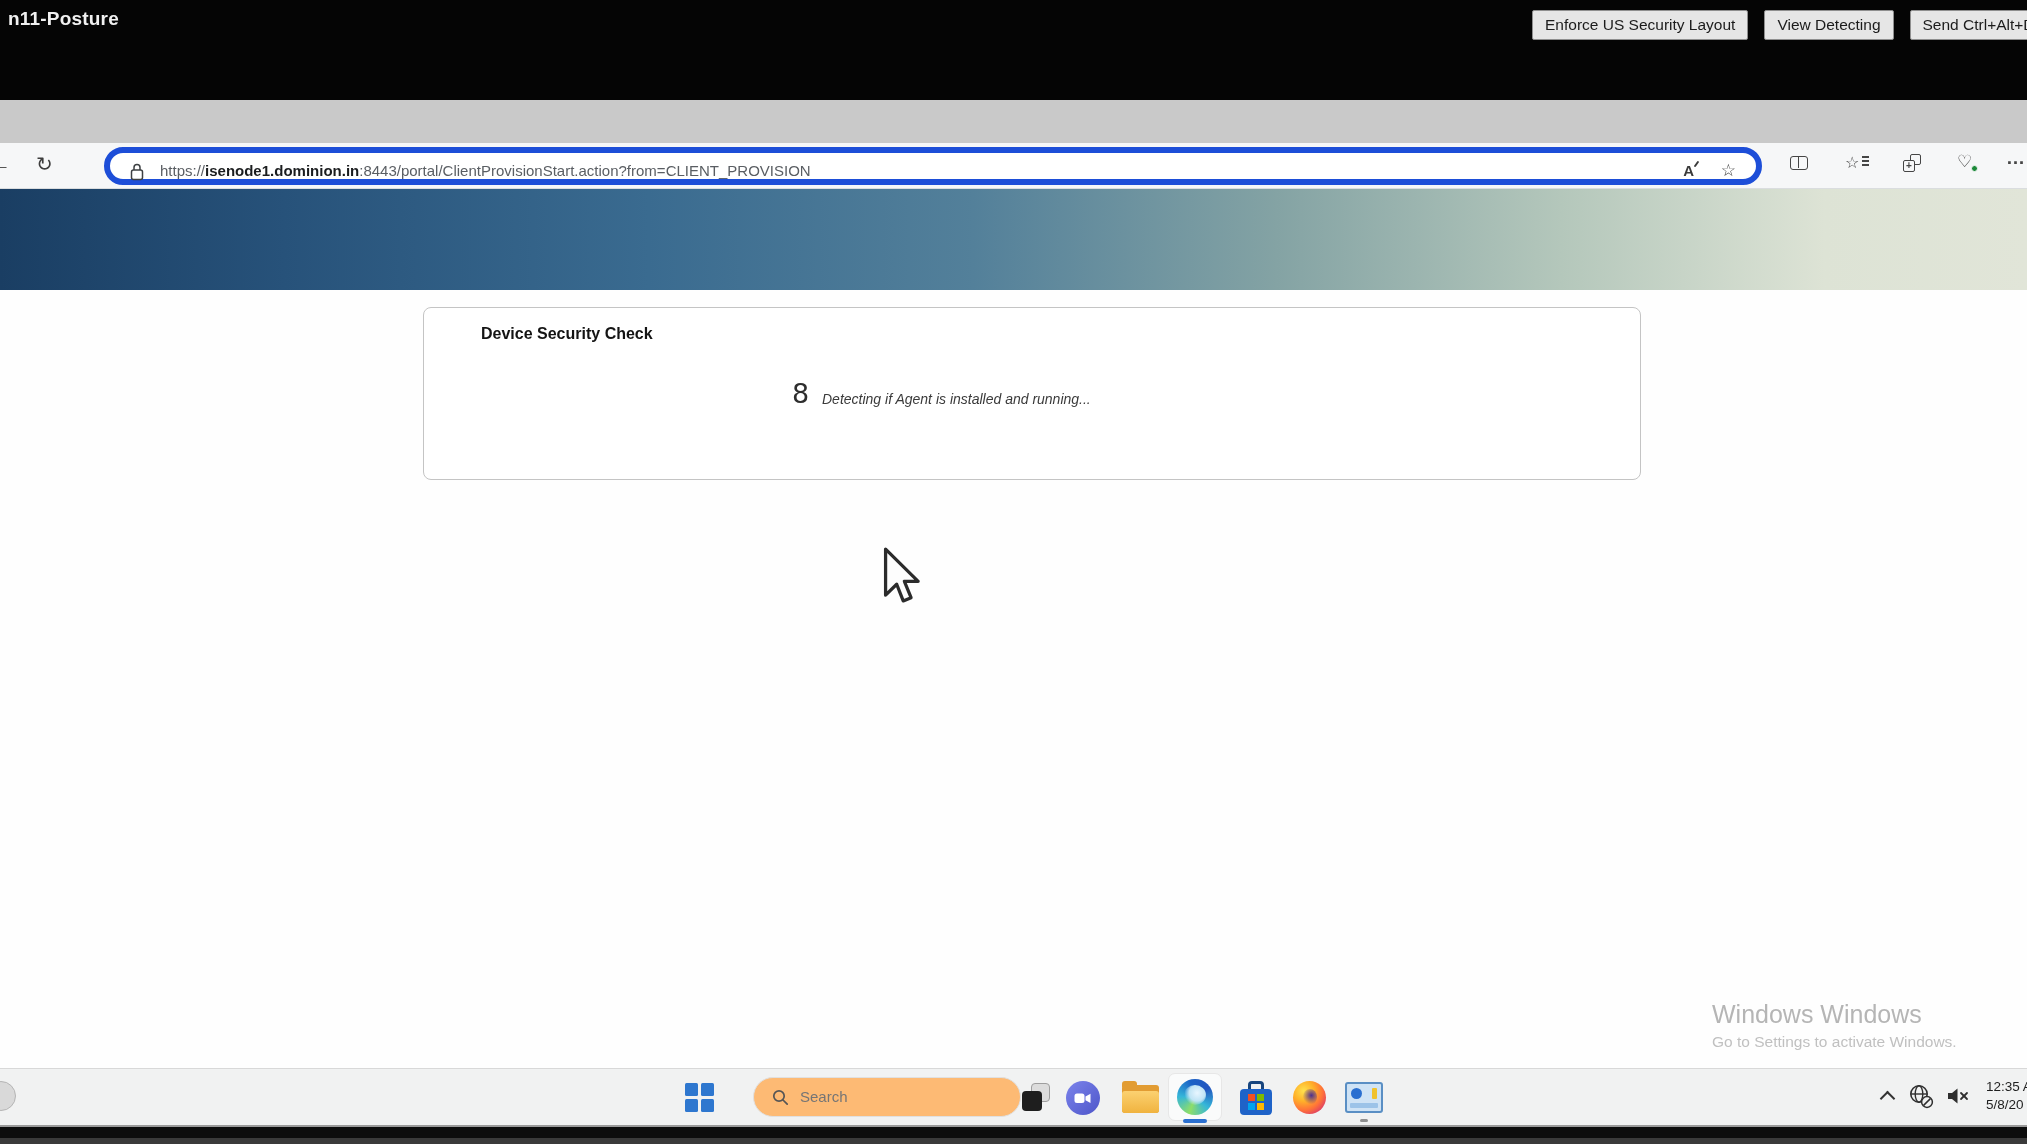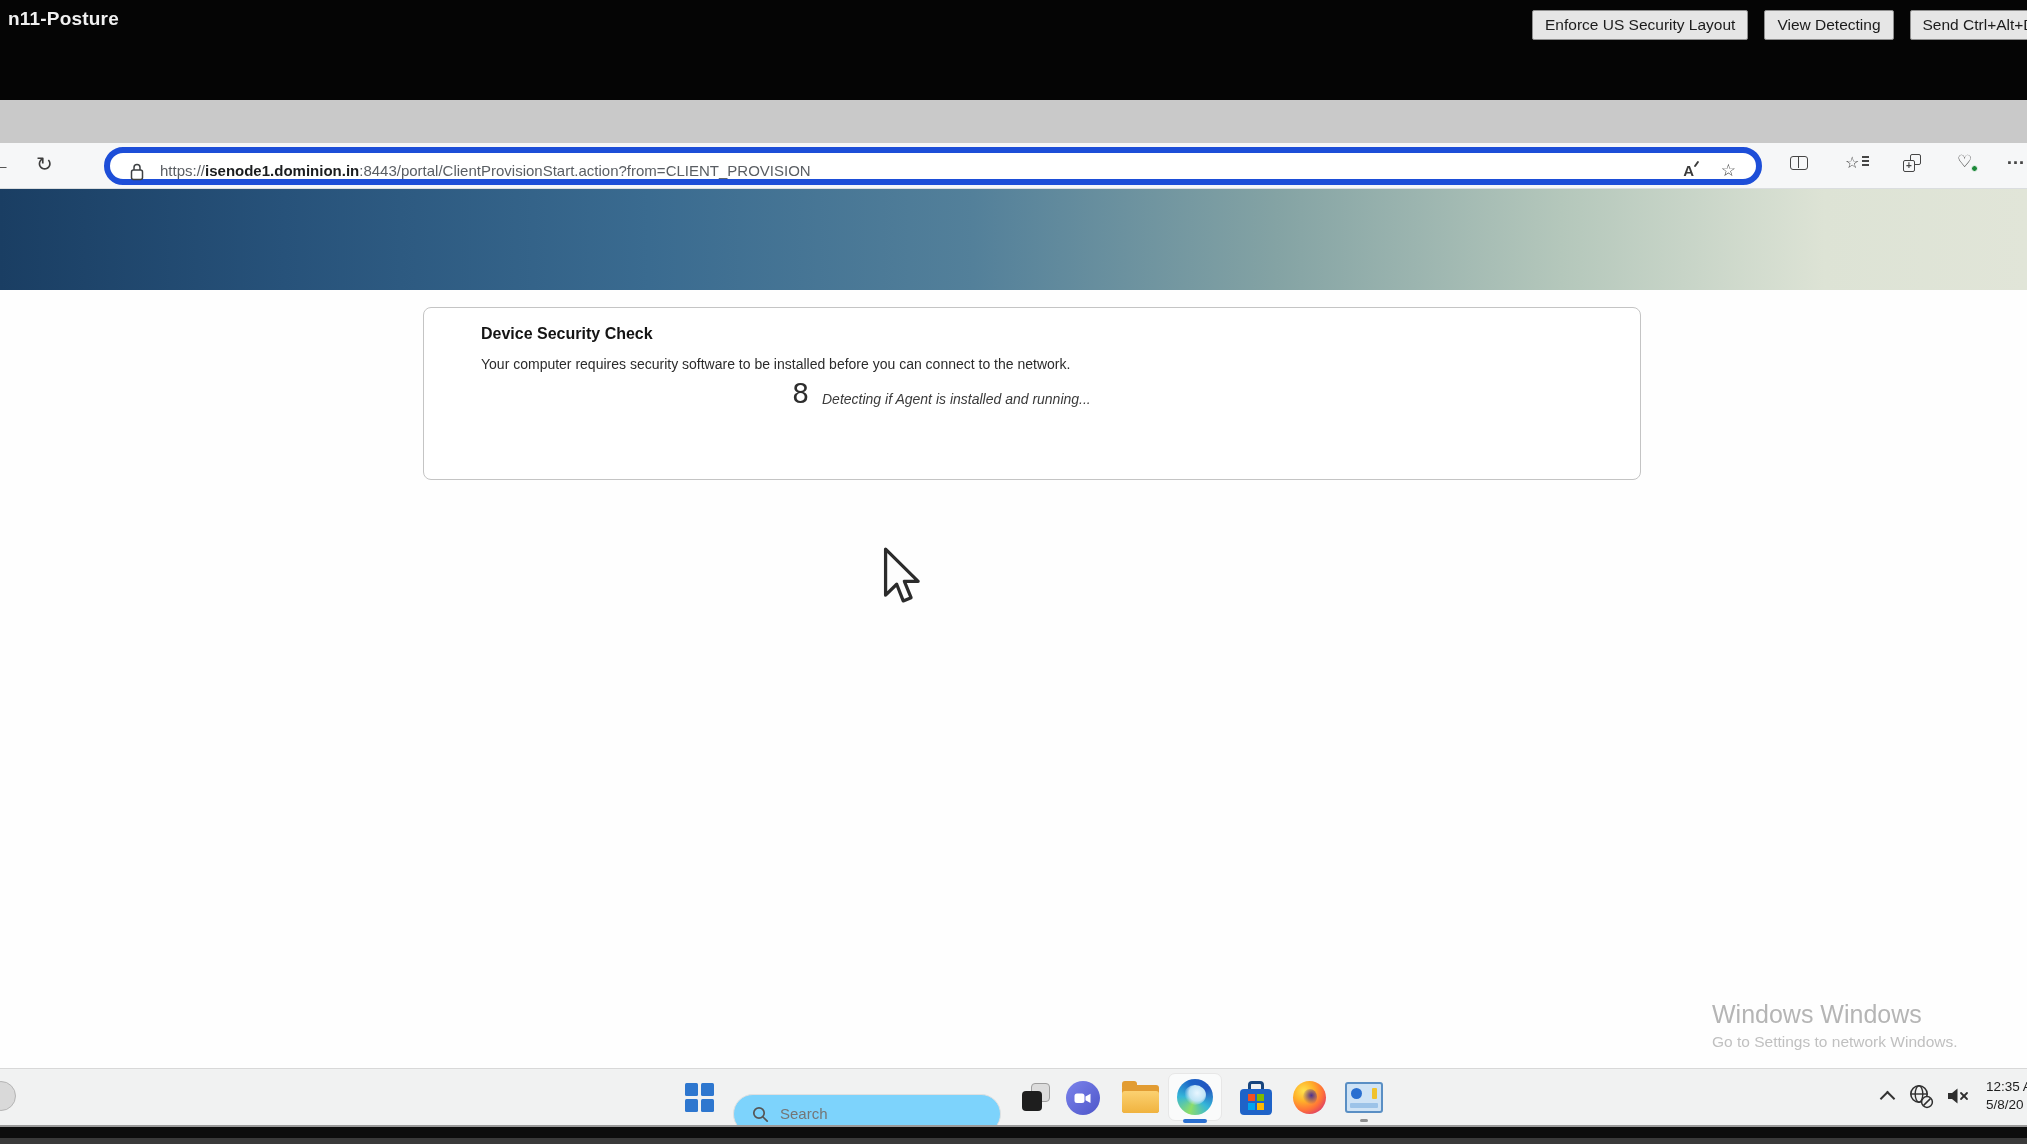--- a/index.html
+++ b/index.html
@@ -75,21 +75,21 @@
   .cursor { left:876px; top:255px; }
 
   .watermark1 { left:1712px; top:710px; font-size:25px; color:#b5b5b5; }
   .watermark2 { left:1712px; top:743px; font-size:15.5px; color:#c0c0c0; }
 
   
   .taskbar { left:0; top:1068px; width:2027px; height:57px; background:#f1f2f2; border-top:1px solid #d8d8d8; }
   .partial-circle { left:-14px; top:12px; width:30px; height:30px; border-radius:50%; background:#d9d9d9; border:1px solid #b5b5b5; }
   .start-btn { left:685px; top:14px; width:30px; height:30px; display:grid; grid-template-columns:13px 13px; grid-template-rows:13px 13px; gap:3px; }
   .start-btn i { background:#2e77cf; border-radius:1.5px; }
-  .search-pill { left:733px; top:8px; width:268px; height:40px; background:#7dd3fc; border:1px solid #e0e0e0; border-radius:20px;margin-top:17px; }
+  .search-pill { left:753px; top:8px; width:268px; height:40px; background:#fdba74; border:1px solid #e0e0e0; border-radius:20px; }
   .search-pill svg { position:absolute; left:18px; top:11px; }
   .search-text { position:absolute; left:46px; top:10px; font-size:15px; color:#4c4c4c; background:transparent; border:none; outline:none; width:200px; font-family:"Liberation Sans",sans-serif; }
   .taskview { left:1022px; top:14px; width:28px; height:28px; }
   .tv-back { position:absolute; right:0; top:0; width:19px; height:19px; background:#dcdcdc; border:1px solid #9e9e9e; border-radius:4px; }
   .tv-front { position:absolute; left:0; bottom:0; width:20px; height:20px; background:#1e1e1e; border-radius:4px; }
   .chat-icon { left:1066px; top:12px; width:34px; height:34px; border-radius:50%; background:linear-gradient(135deg,#7b83eb,#4e56c9); }
   .chat-icon svg { position:absolute; left:8px; top:11px; }
   .folder-icon { left:1122px; top:16px; width:37px; height:28px; }
   .folder-back { position:absolute; left:0; top:0; width:37px; height:28px; background:#e29c32; border-radius:3px; }
   .folder-back::before { content:""; position:absolute; left:0; top:-4px; width:15px; height:6px; background:#e29c32; border-radius:3px 3px 0 0; }
@@ -197,31 +197,30 @@
           <i style="height:9px"></i>
       </div>
       <div class="cisco-name">CISCO</div>
     </div>
     <div class="abs portal-title">Client Provisioning Portal</div>
   </div>
 
   <div class="abs page">
     <div class="abs card">
       <div class="abs card-heading">Device Security Check</div>
-      <div class="abs card-body">Your computer requires security software to be installed before you can connect to the network.</div>
       <span class="abs spinner-8">8</span>
       <div class="abs card-status">Detecting if Agent is installed and running...</div>
     </div>
 
     <svg class="abs cursor" width="46" height="62" viewBox="0 0 24 32">
       <path d="M5 2 L5 26 L10.8 20.3 L14.2 29 L18.3 27.3 L14.8 18.8 L22 18.8 Z" fill="#fdfdfd" stroke="#2b2b2b" stroke-width="1.7" stroke-linejoin="round"></path>
     </svg>
 
     <div class="abs watermark1">Windows Windows</div>
-    <div class="abs watermark2">Go to Settings to network Windows.</div>
+    <div class="abs watermark2">Go to Settings to activate Windows.</div>
   </div>
 
   <div class="abs taskbar">
     <div class="abs partial-circle"></div>
 
     <div class="abs edge-active-bg"></div>
 
     <div class="abs start-btn">
         <i></i>
         <i></i>

